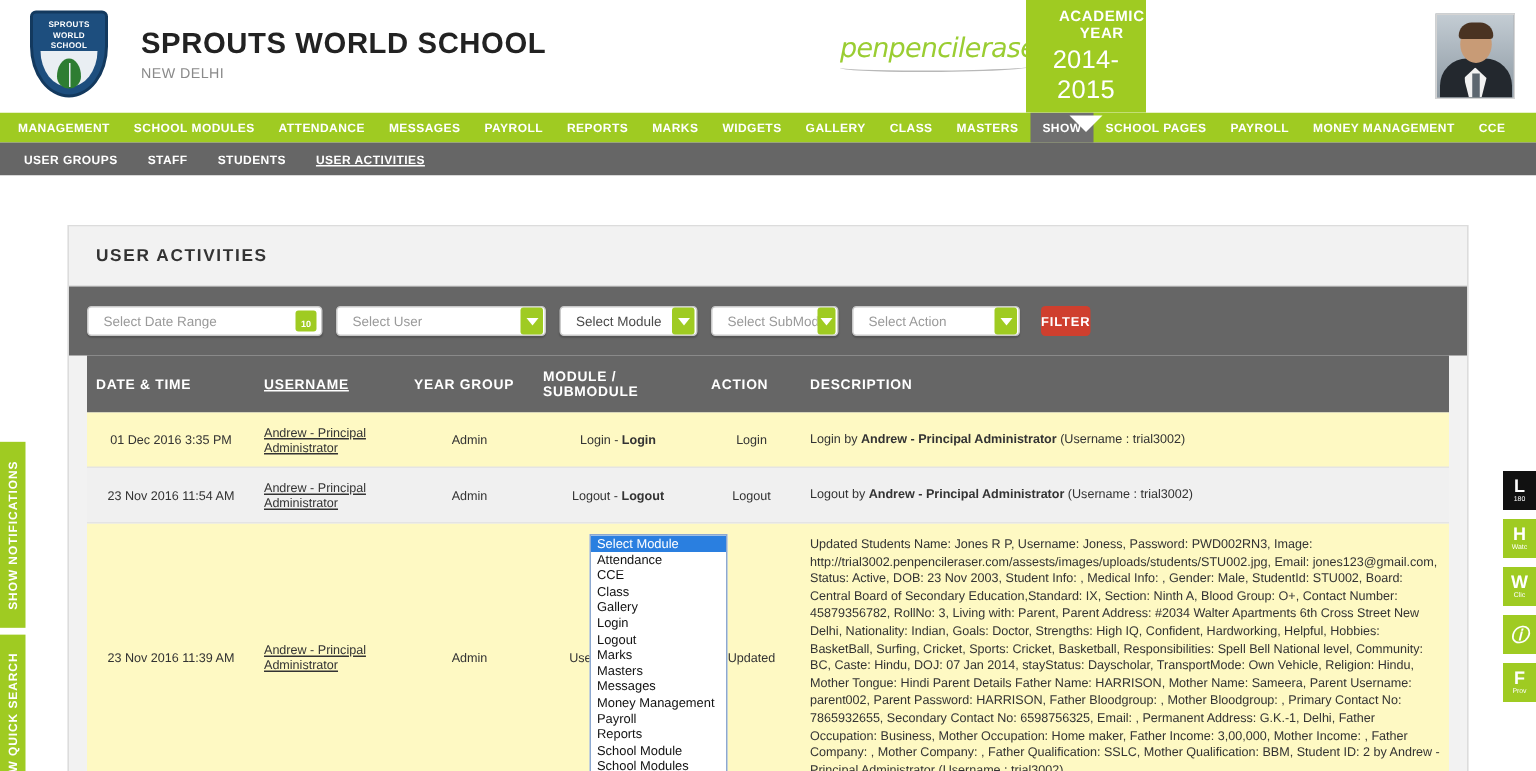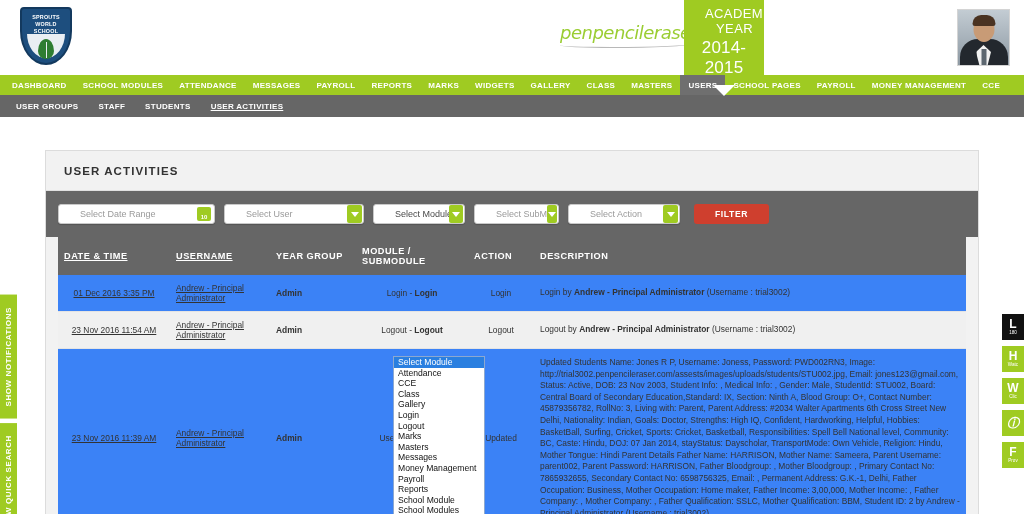--- a/index.html
+++ b/index.html
@@ -98,21 +98,21 @@
     font-size: 17px; color: #555; transform: rotate(-12deg);
   }
   .acad {
     position: absolute; left: 684px; top: 0;
     width: 80px; height: 75px;
     background: #9fcb22;
     color: #fff;
     text-align: center;
     padding-top: 6px;
   }
-  .acad-label { font-size: 13px; letter-spacing: .4px; font-weight: normal; margin-left: 21px; }
+  .acad-label { font-size: 10px; letter-spacing: .4px; font-weight: bold; margin-left: 21px; }
   .acad-year { font-size: 17px; margin-top: 2px; letter-spacing: .2px; }
   .acad-arrow {
     width: 0; height: 0; margin: 7px auto 0;
     border-left: 11px solid transparent;
     border-right: 11px solid transparent;
     border-top: 11px solid #ffffff;
   }
   .welcome {
     position: absolute; right: 72px; top: 12px;
     text-align: right;
@@ -230,21 +230,21 @@
     border: 1px solid #c9c9c9;
     border-radius: 3px;
     display: flex;
     align-items: center;
     position: relative;
     box-shadow: 0 1px 1px rgba(0,0,0,.18);
   }
   .fld .txt {
     font-size: 9px;
     color: #9a9a9a;
-    padding-left: 21px;
+    padding-left: 10px;
     white-space: nowrap;
     overflow: hidden;
   }
   .fld.date { width: 157px; justify-content: space-between; }
   .cal-ico {
     width: 14px; height: 14px;
     margin-right: 3px;
     background: #9fcb22;
     border-radius: 2px;
     color: #fff;
@@ -272,21 +272,21 @@
     border-top: 5px solid #ffffff;
     display: block;
   }
   .fld.sel.module .txt { color: #4a4a4a; }
   .filter-btn {
     background: #cf3f2e;
     color: #fff;
     font-size: 8.6px;
     font-weight: bold;
     letter-spacing: .6px;
-    padding: 5px 21px;
+    padding: 5px 0;
     border: none;
     border-radius: 3px;
     margin-left: 5px;
     cursor: pointer;
   }
 
   
   .dropdown {
     position: absolute;
     left: 393px; top: 239px;
@@ -333,26 +333,26 @@
     text-align: left;
     padding: 9px 6px;
     vertical-align: middle;
   }
   table.acts tbody td {
     font-size: 8.4px;
     color: #333;
     padding: 8px 6px;
     border-bottom: 1px solid #e4e4e4;
     vertical-align: middle;
-    background: #3b82f6;
+    background: #fef9c3;
   }
   table.acts tbody tr.alt td { background: #f0f0f0; }
-  .c-date { width: 112px; text-align: center; text-decoration: underline; }
+  .c-date { width: 112px; text-align: center; }
   .c-user { width: 100px; text-decoration: underline; }
-  .c-group { width: 86px; text-align: left; font-weight: bold;}
+  .c-group { width: 86px; text-align: center;}
   .c-mod   { width: 112px; text-align: center; }
   .c-act   { width: 66px; text-align: center;}
   .desc { line-height: 11.6px; text-align: left; }
   .desc b { font-weight: bold; }
   .mod-b { font-weight: bold; }
 
   
   .side-left { position: absolute; left: 0; top: 178px; width: 18px; z-index: 40; }
   .side-tab {
     background: #9fcb22;
@@ -401,20 +401,24 @@
       <div class="shield">
         <div class="shield-inner"></div>
         <div class="shield-text">
           <div>SPROUTS</div>
           <div>WORLD</div>
           <div>SCHOOL</div>
         </div>
         <div class="shield-leaf"></div>
       </div>
     </div>
+    <div class="school-name">
+      <div class="school-title">SPROUTS WORLD SCHOOL</div>
+      <div class="school-sub">NEW DELHI</div>
+    </div>
 
     <div class="brand-logo">
       <span class="brand-pencil">✎</span>
       <div class="brand-word">penpencileraser</div>
       <div class="brand-swoosh"></div>
     </div>
 
     <div class="acad">
       <div class="acad-label">ACADEMIC YEAR</div>
       <div class="acad-year">2014-2015</div>
@@ -426,32 +430,32 @@
       <div class="av-bg"></div>
       <div class="av-body"></div>
       <div class="av-shirt"></div>
       <div class="av-tie"></div>
       <div class="av-head"></div>
       <div class="av-hair"></div>
     </div>
   </div>
 
   <div class="nav-main" id="navMain">
-      <div class="nav-item">DASHBOARD</div>
+      <div class="nav-item">MANAGEMENT</div>
       <div class="nav-item">SCHOOL MODULES</div>
       <div class="nav-item">ATTENDANCE</div>
       <div class="nav-item">MESSAGES</div>
       <div class="nav-item">PAYROLL</div>
       <div class="nav-item">REPORTS</div>
       <div class="nav-item">MARKS</div>
       <div class="nav-item">WIDGETS</div>
       <div class="nav-item">GALLERY</div>
       <div class="nav-item">CLASS</div>
       <div class="nav-item">MASTERS</div>
-      <div class="nav-item active">USERS</div>
+      <div class="nav-item active">SHOW</div>
       <div class="nav-item">SCHOOL PAGES</div>
       <div class="nav-item">PAYROLL</div>
       <div class="nav-item">MONEY MANAGEMENT</div>
       <div class="nav-item">CCE</div>
     </div>
   <div class="nav-sub" id="navSub">
       <div class="nav-item">USER GROUPS</div>
       <div class="nav-item">STAFF</div>
       <div class="nav-item">STUDENTS</div>
       <div class="nav-item active">USER ACTIVITIES</div>

